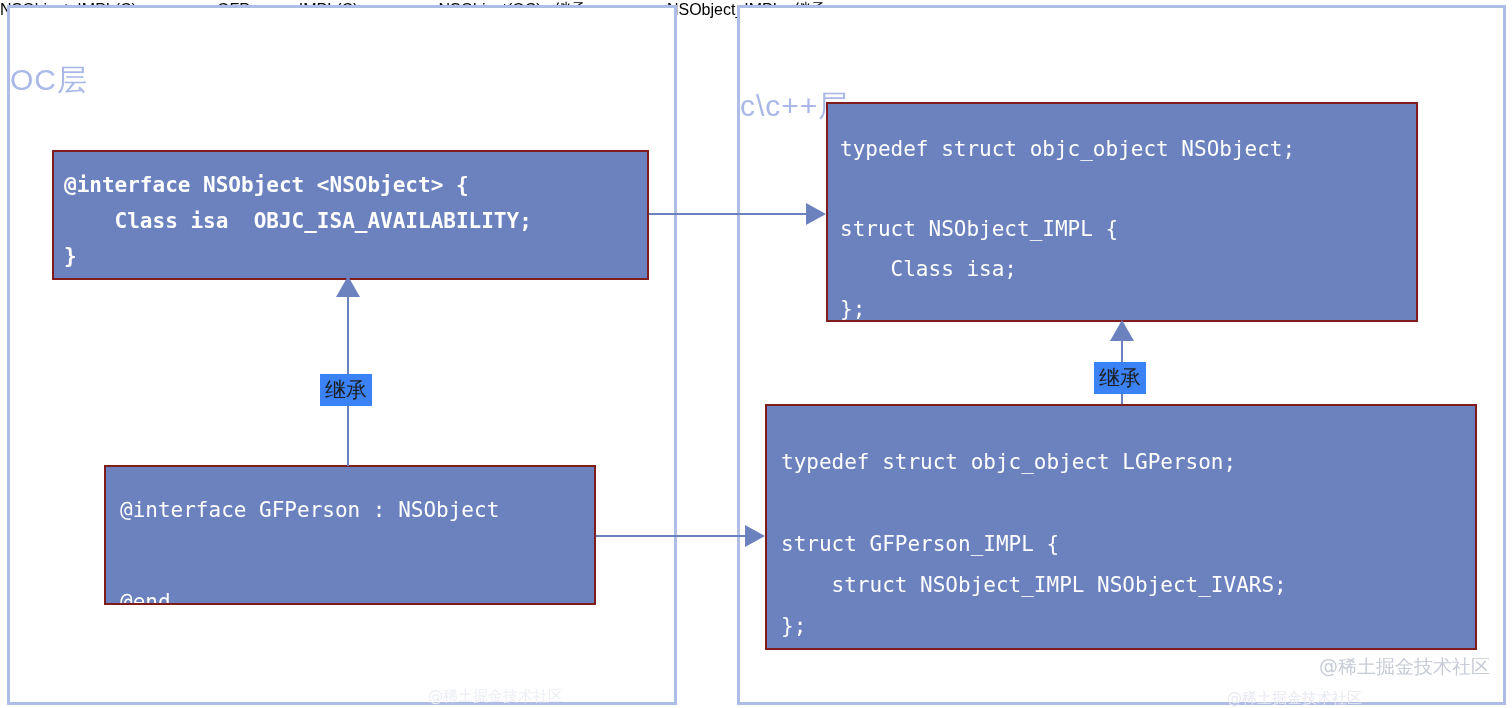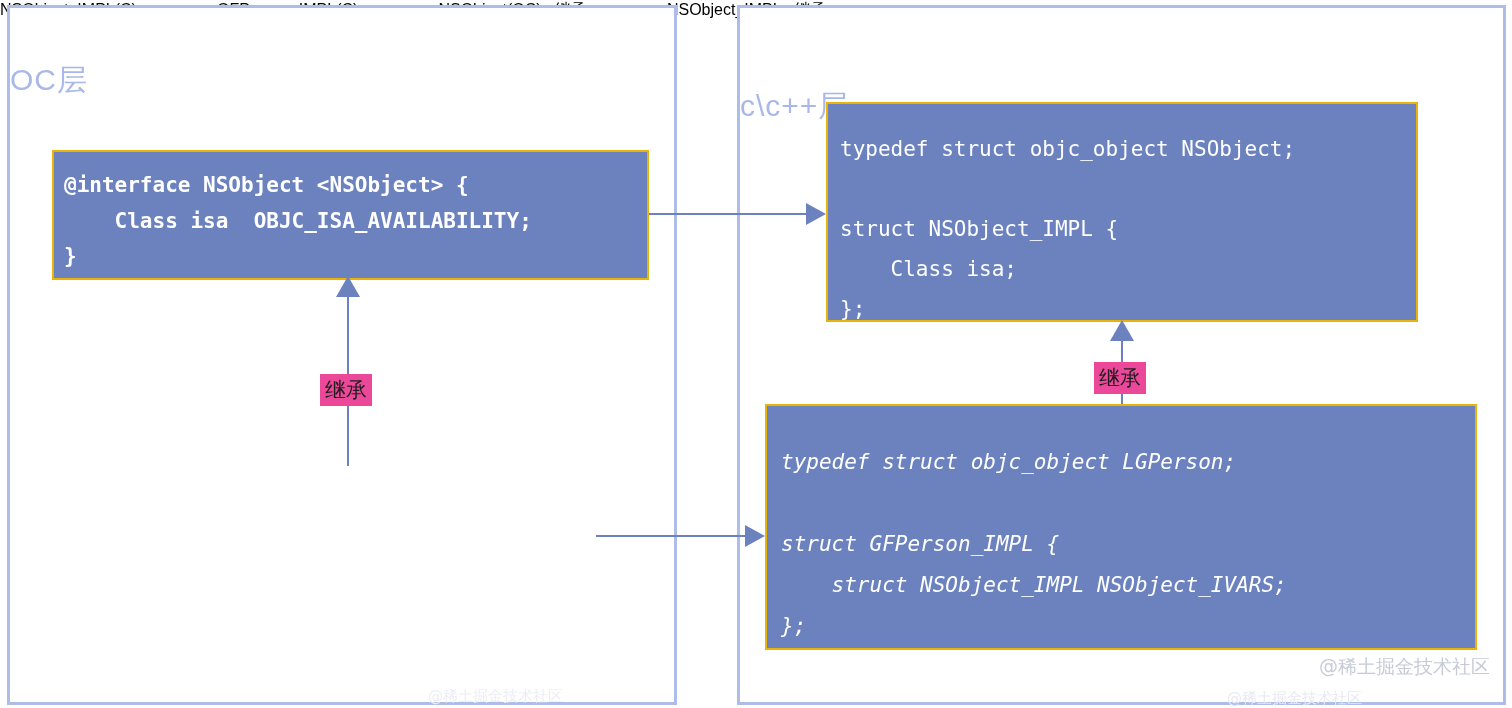--- a/index.html
+++ b/index.html
@@ -38,21 +38,21 @@
     font-family: "Liberation Sans", sans-serif;
     white-space: nowrap;
   }
   #title-oc  { top: 52px; }
   #title-cpp { top: 42px; margin-top: 36px; }
 
   
   .codebox {
     position: absolute;
     background: #6b82bf;
-    border: 2px solid #eab308;
+    border: 2px solid #7f1d1d;
     box-sizing: border-box;
     color: #ffffff;
     font-family: "DejaVu Sans Mono", "Liberation Mono", monospace;
     font-size: 21px;
     line-height: 1.70;
     white-space: pre;
     padding: 14px 0;
     overflow: hidden;
     letter-spacing: 0px;
   }
@@ -68,21 +68,20 @@
   }
   #box-nsobject-impl {
     left: 826px; top: 102px;  width: 592px;  height: 220px;
     padding-top: 26px; padding-left: 12px;
     line-height: 1.9;
   }
   #box-gfperson-impl {
     left: 765px; top: 404px;  width: 712px;  height: 246px;
     padding-top: 36px; padding-left: 14px;
     line-height: 1.95;
-    font-style: italic;
   }
 
   
   .conn {
     position: absolute;
   }
   .hline {
     background: #6b82bf;
     height: 2px;
   }
@@ -102,21 +101,21 @@
     width: 0; height: 0;
     border-left: 12px solid transparent;
     border-right: 12px solid transparent;
     border-bottom: 21px solid #6b82bf;
   }
   .edge-label {
     position: absolute;
     color: #1c1c1c;
     font-size: 21px;
     font-family: "DejaVu Sans", sans-serif;
-    background: #ec4899;
+    background: #3b82f6;
     padding: 2px 5px;
     white-space: nowrap;
   }
 
   
   #watermark-main {
     position: absolute;
     right: 22px;
     bottom: 28px;
     color: #c6cbd6;
@@ -157,20 +156,23 @@
   <div class="panel" id="panel-cpp">
     <div class="panel-title" id="title-cpp">c\c++层</div>
   </div>
 
   
   <div class="codebox" id="box-nsobject-oc">@interface NSObject &lt;NSObject&gt; {
     Class isa  OBJC_ISA_AVAILABILITY;
 }</div>
 
   
+  <div class="codebox" id="box-gfperson-oc">@interface GFPerson : NSObject
+
+@end</div>
 
   
   <div class="codebox" id="box-nsobject-impl">typedef struct objc_object NSObject;
 
 struct NSObject_IMPL {
     Class isa;
 };</div>
 
   
   <div class="codebox" id="box-gfperson-impl">typedef struct objc_object LGPerson;

